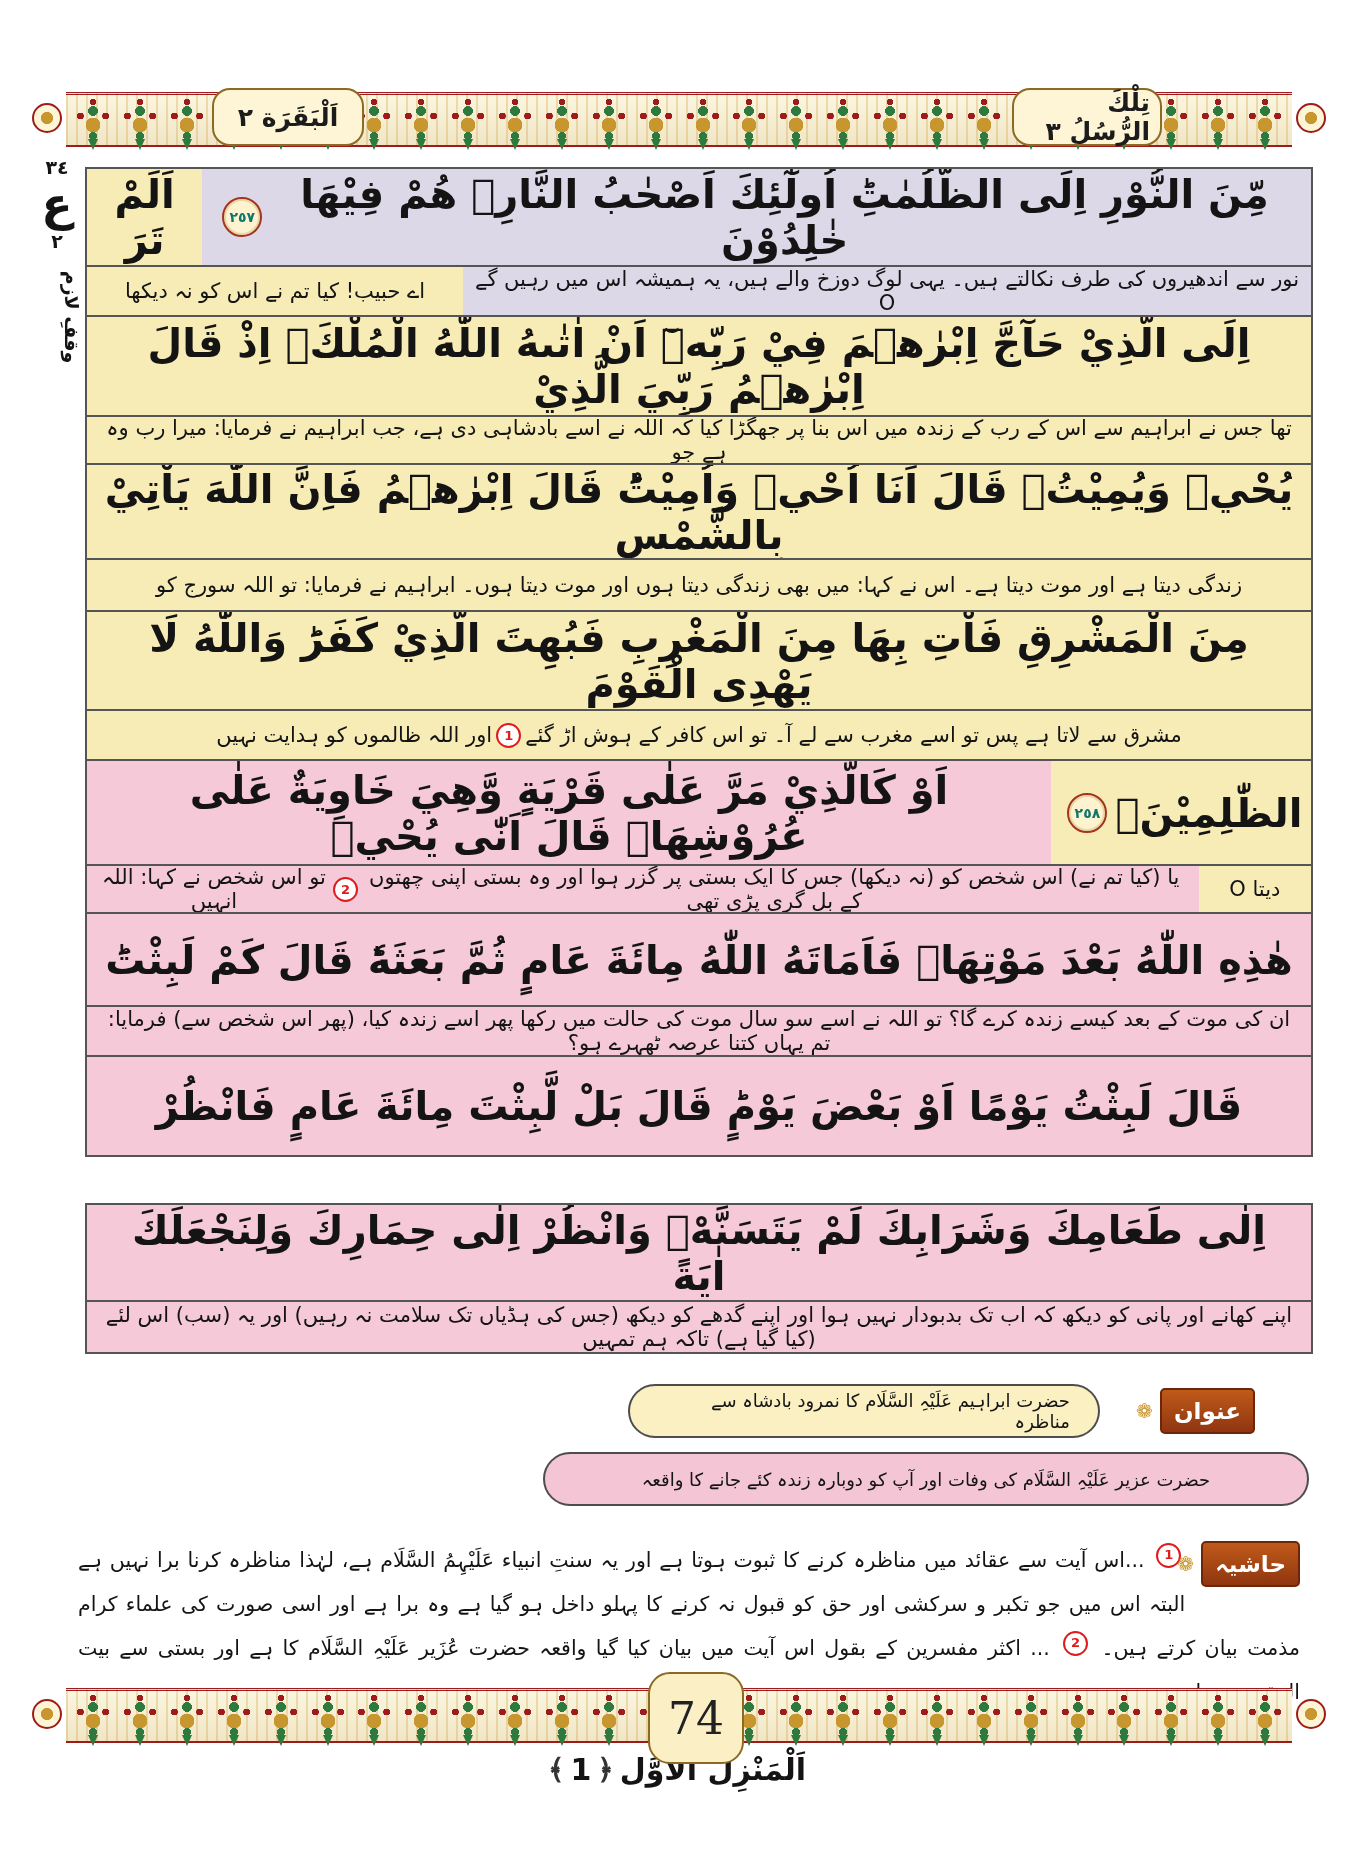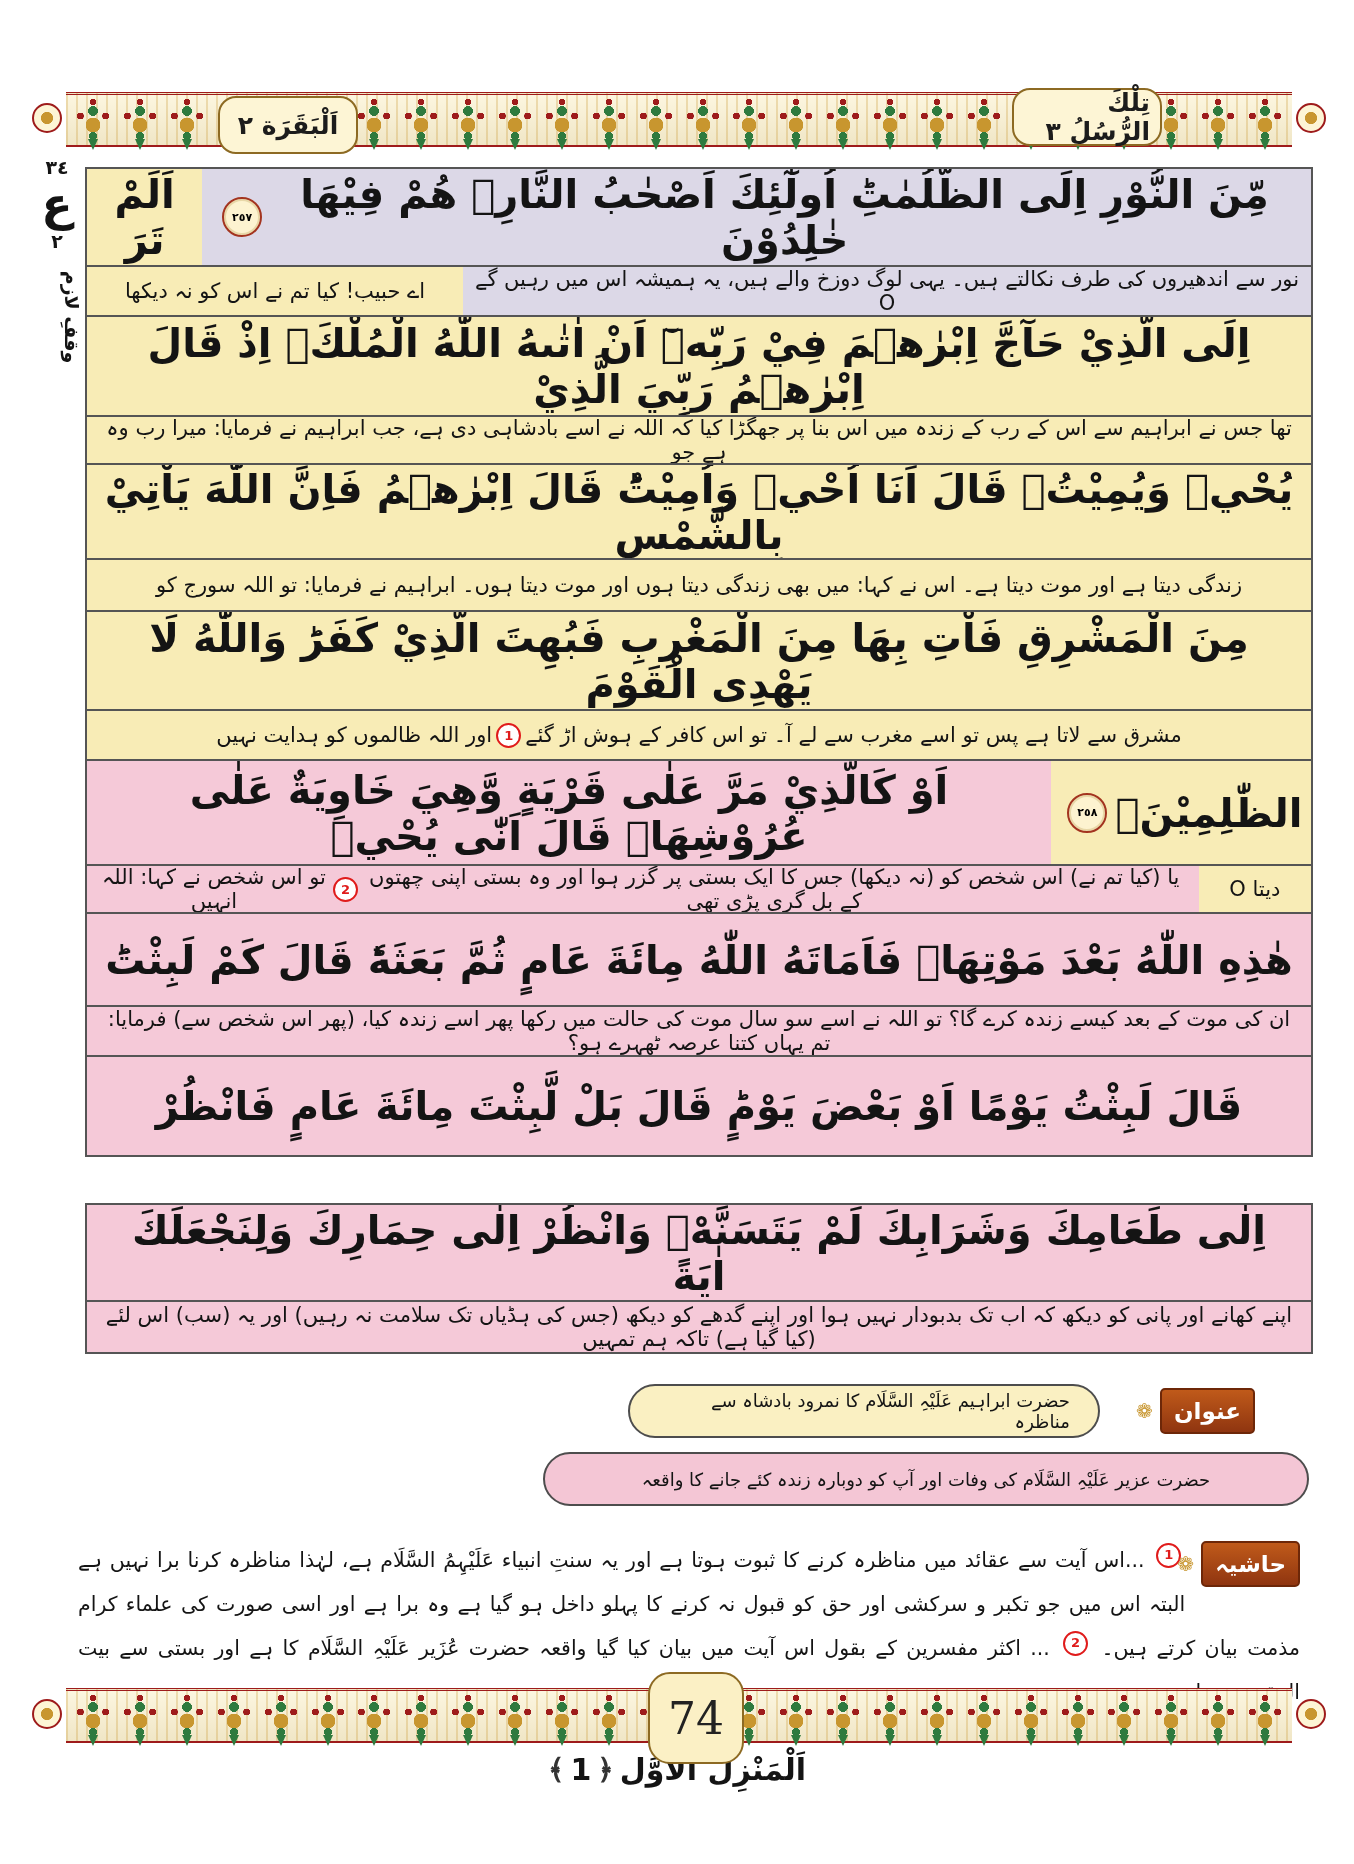--- a/index.html
+++ b/index.html
@@ -20,21 +20,21 @@
      radial-gradient(circle 7.5px at 50% 28px,#c8962f 97%,transparent),
      radial-gradient(circle 4px at 50% 39px,#2e7a3e 97%,transparent);}
   .orn-cell::after{content:"";position:absolute;left:50%;bottom:-14px;transform:translateX(-50%);
      border:5px solid transparent;border-top:11px solid #2e7a3e;}
   .rosette{position:absolute;top:8px;width:26px;height:26px;border:2px solid #9e1b1b;border-radius:50%;
      background:radial-gradient(#c8962f 32%,#fdf5d5 34%);}
   .rosette.l{left:-34px}.rosette.r{right:-34px}
   .cart{position:absolute;top:-7px;height:58px;border:2px solid #8d6a23;border-radius:18px;
      background:#fdf5d5;display:flex;align-items:center;justify-content:center;
      font-size:25px;font-weight:bold;color:#1c1c1c;z-index:3;padding:0 10px;box-sizing:border-box;}
-  .cart.surah{left:152px;width:140px;margin-top:8px;}
+  .cart.surah{left:146px;width:152px;}
   .cart.juz{left:946px;width:150px;}
 
   
   .ruku{position:absolute;left:28px;top:156px;width:58px;text-align:center;z-index:2;}
   .ruku .small{font-size:19px;font-weight:bold;line-height:22px;}
   .ruku .ain{font-size:46px;font-weight:bold;line-height:52px;}
   .waqf{position:absolute;left:12px;top:306px;width:120px;text-align:center;font-size:19px;font-weight:bold;
         transform:rotate(90deg);transform-origin:center;}
 
   
@@ -43,21 +43,21 @@
   .seg{display:flex;align-items:center;justify-content:center;height:100%;box-sizing:border-box;
        padding:0 12px;text-align:center;}
   .grow{flex:1 1 auto;}
   .ar{font-size:40px;font-weight:bold;letter-spacing:0;}
   .ur{font-size:21px;font-weight:500;}
   .bg-lav{background:#dcd8e7;}
   .bg-yel{background:#f8ecb6;}
   .bg-pnk{background:#f5c9d8;}
   .vnum{display:inline-flex;align-items:center;justify-content:center;width:36px;height:36px;flex:0 0 auto;
         border-radius:50%;border:2px solid #a3341f;box-shadow:inset 0 0 0 2px #e8d8a8;background:#fdf3d0;
-        font-size:11px;font-weight:bold;color:#000000;margin:0 8px;}
+        font-size:14px;font-weight:bold;color:#0f766e;margin:0 8px;}
   .fnref{display:inline-flex;align-items:center;justify-content:center;width:21px;height:21px;
         border-radius:50%;border:2px solid #e01b1b;color:#e01b1b;font-size:13px;font-weight:bold;
         margin:0 4px;vertical-align:super;background:#fff;flex:0 0 auto;}
 
   
   .hrow{position:absolute;left:85px;width:1228px;direction:rtl;display:flex;align-items:center;}
   .tag{position:relative;height:46px;min-width:92px;border-radius:5px;color:#fff;font-size:23px;font-weight:bold;
        background:linear-gradient(#c05a1a,#8f3510);border:2px solid #6d2708;
        display:flex;align-items:center;justify-content:center;padding:0 12px;box-sizing:border-box;}
   .tag::after{content:"❁";position:absolute;left:-26px;top:50%;transform:translateY(-50%);

